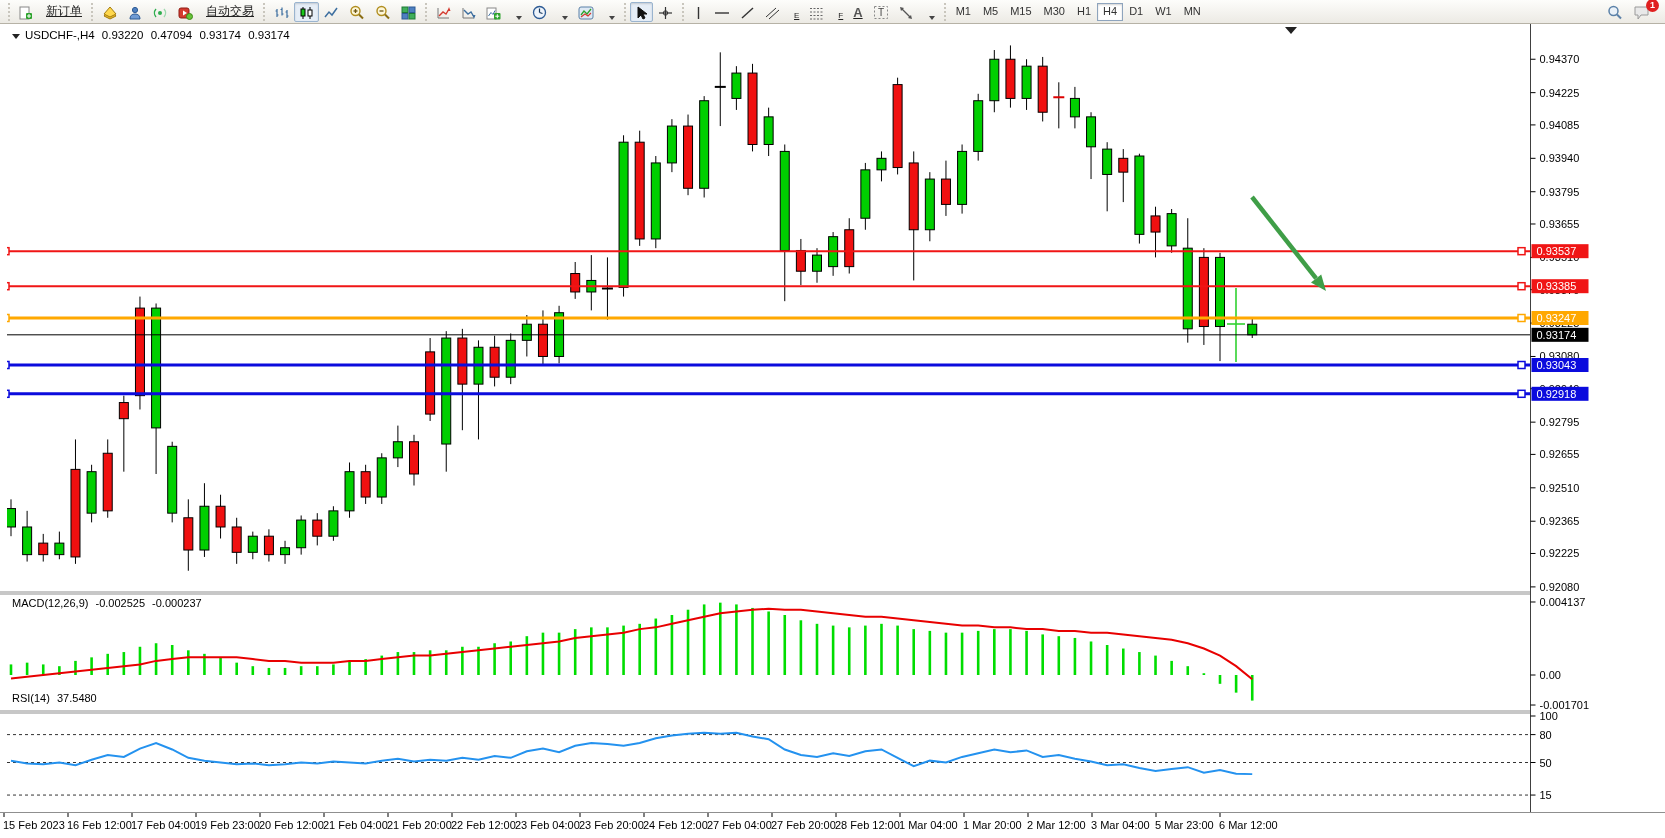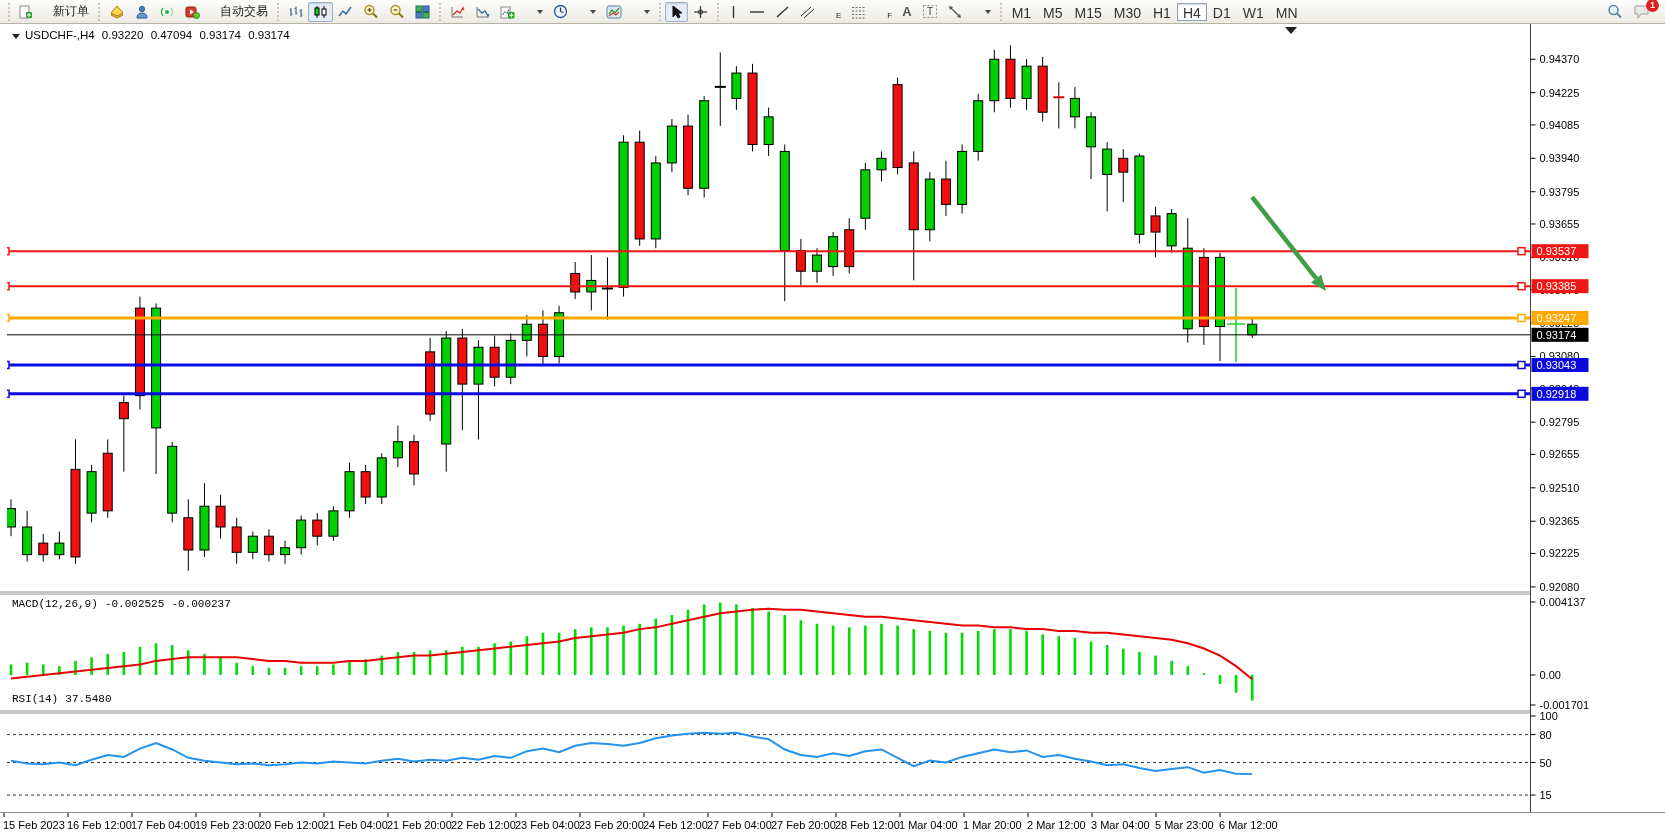--- a/index.html
+++ b/index.html
@@ -6,42 +6,42 @@
   *{box-sizing:border-box;}
   .app{position:relative;width:1665px;height:838px;background:#f0f0f0;overflow:hidden;
        font-family:"Liberation Sans",sans-serif;}
   
   .toolbar{position:absolute;left:0;top:0;width:1665px;height:24px;
     background:linear-gradient(#fdfdfb,#eceae4);border-bottom:1px solid #b6b2a6;
     display:flex;align-items:center;padding:0 4px;font-size:12px;color:#222;}
   .grip{width:6px;height:18px;margin:0 2px;
     background:repeating-linear-gradient(to bottom,#c9c6bd 0 2px,transparent 2px 4px);
     background-size:2px 100%;background-repeat:no-repeat;background-position:2px 0;}
-  .tbtn{display:inline-flex;align-items:center;gap:20px;height:20px;padding:1px 4px;
-    border:1px solid transparent;border-radius:2px;white-space:nowrap;}
+  .tbtn{display:inline-flex;align-items:flex-end;gap:13px;height:20px;padding:1px 4px;
+    border:1px solid transparent;border-radius:2px;white-space:nowrap;text-decoration:underline;}
   .tbtn.pressed{background:#e6eef7;border-color:#9ab4cf;box-shadow:inset 0 1px 2px rgba(0,0,0,.15);}
   .tbtn svg{display:block;}
-  .tf{height:18px;padding:1px 5px;font-size:14px;color:#333;border:1px solid transparent;}
+  .tf{height:18px;padding:1px 5px;font-size:11px;color:#333;border:1px solid transparent;}
   .tf.active{background:#fff;border:1px solid #8ea4bd;box-shadow:inset 0 1px 2px rgba(0,0,0,.18);}
   .caret{width:0;height:0;border-left:3px solid transparent;border-right:3px solid transparent;
     border-top:4px solid #444;margin-left:2px;}
   .spacer{flex:1;}
   .badge{position:absolute;top:-4px;right:-5px;background:#e02020;color:#fff;font-size:9px;
     width:13px;height:13px;border-radius:7px;line-height:13px;text-align:center;font-weight:bold;}
   
   .chartwin{position:absolute;left:0;top:24px;width:1665px;height:814px;background:#fff;
     border:1px solid #8f8f8f;border-top:1px solid #9a9a9a;}
   .leftstrip{position:absolute;left:0;top:24px;width:6px;height:814px;background:#d9d6cd;border-right:1px solid #9a9a9a;}
   svg#cv{position:absolute;left:0;top:24px;}
   .title{position:absolute;left:12px;top:29px;font-size:11.5px;color:#000;z-index:5;}
   .title .tri{display:inline-block;width:0;height:0;border-left:4px solid transparent;
     border-right:4px solid transparent;border-top:5px solid #222;margin-right:5px;}
   .title span{margin-right:4px;text-align:right;}
   .indlabel{position:absolute;font-size:11px;color:#000;z-index:5;}
-  .indlabel span{margin-right:4px;font-family:Liberation Mono, monospace;}
+  .indlabel span{margin-right:4px;}
 </style>
 </head>
 <body>
 
 <div class="app">
 
   <div class="toolbar">
     <div class="grip"></div>
     <div class="tbtn">
       <svg width="14" height="14" viewBox="0 0 14 14">

